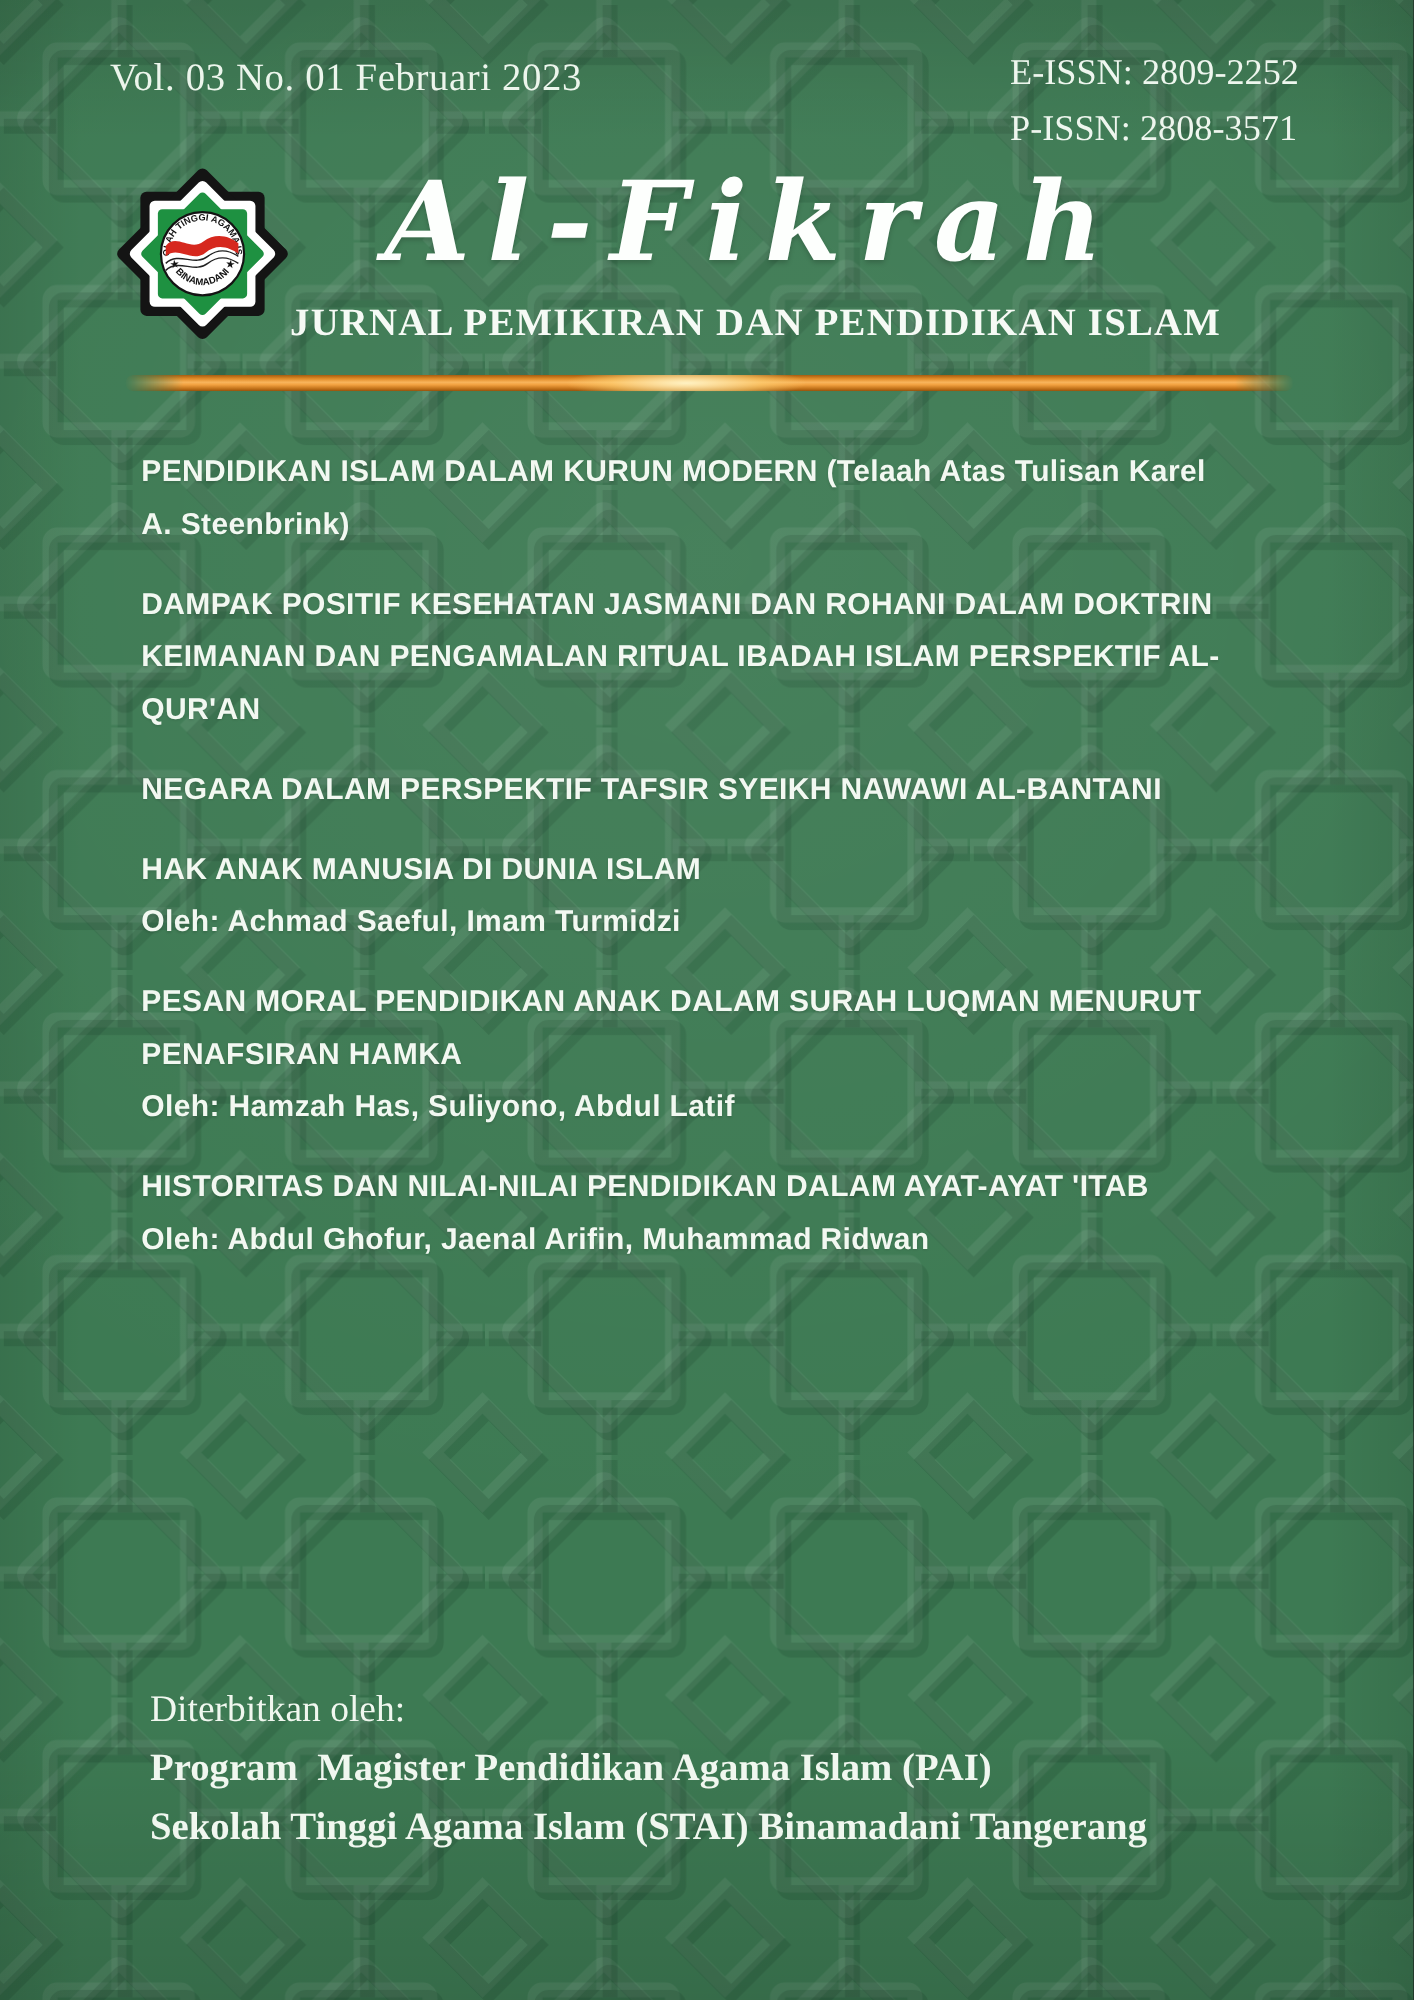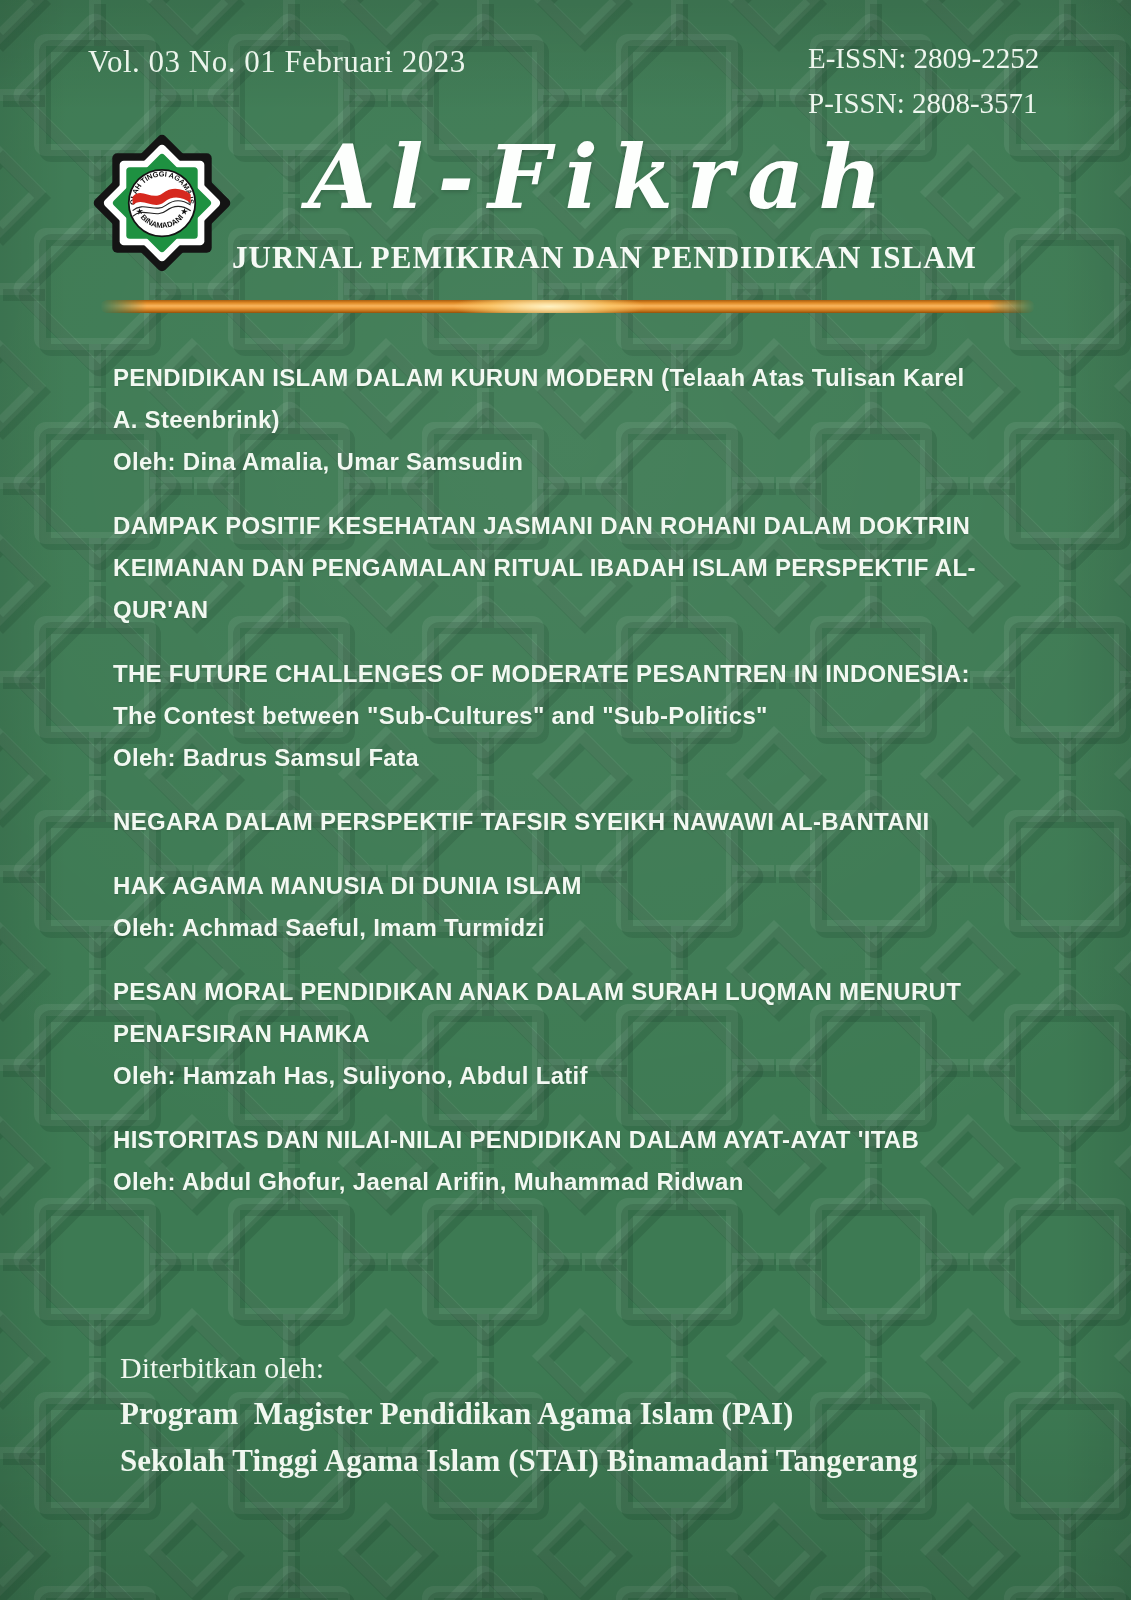--- a/index.html
+++ b/index.html
@@ -179,43 +179,37 @@
     <div class="divider">
       <div class="divider-glow"></div>
     </div>
 
     <div class="toc">
 
       <div class="toc-article">
         <div class="article-title">PENDIDIKAN ISLAM DALAM KURUN MODERN (Telaah Atas Tulisan Karel
 A. Steenbrink)</div>
 
-        <div class="article-authors">Oleh: Dina Amalia, Umar Samsudin</div>
       </div>
 
       <div class="toc-article">
         <div class="article-title">DAMPAK POSITIF KESEHATAN JASMANI DAN ROHANI DALAM DOKTRIN
 KEIMANAN DAN PENGAMALAN RITUAL IBADAH ISLAM PERSPEKTIF AL-
 QUR'AN</div>
 
       </div>
 
-      <div class="toc-article">
-        <div class="article-title">THE FUTURE CHALLENGES OF MODERATE PESANTREN IN INDONESIA:</div>
-        <div class="article-subtitle">The Contest between "Sub-Cultures" and "Sub-Politics"</div>
-        <div class="article-authors">Oleh: Badrus Samsul Fata</div>
-      </div>
 
       <div class="toc-article">
         <div class="article-title">NEGARA DALAM PERSPEKTIF TAFSIR SYEIKH NAWAWI AL-BANTANI</div>
 
       </div>
 
       <div class="toc-article">
-        <div class="article-title">HAK AGAMA MANUSIA DI DUNIA ISLAM</div>
+        <div class="article-title">HAK ANAK MANUSIA DI DUNIA ISLAM</div>
 
         <div class="article-authors">Oleh: Achmad Saeful, Imam Turmidzi</div>
       </div>
 
       <div class="toc-article">
         <div class="article-title">PESAN MORAL PENDIDIKAN ANAK DALAM SURAH LUQMAN MENURUT
 PENAFSIRAN HAMKA</div>
 
         <div class="article-authors">Oleh: Hamzah Has, Suliyono, Abdul Latif</div>
       </div>

